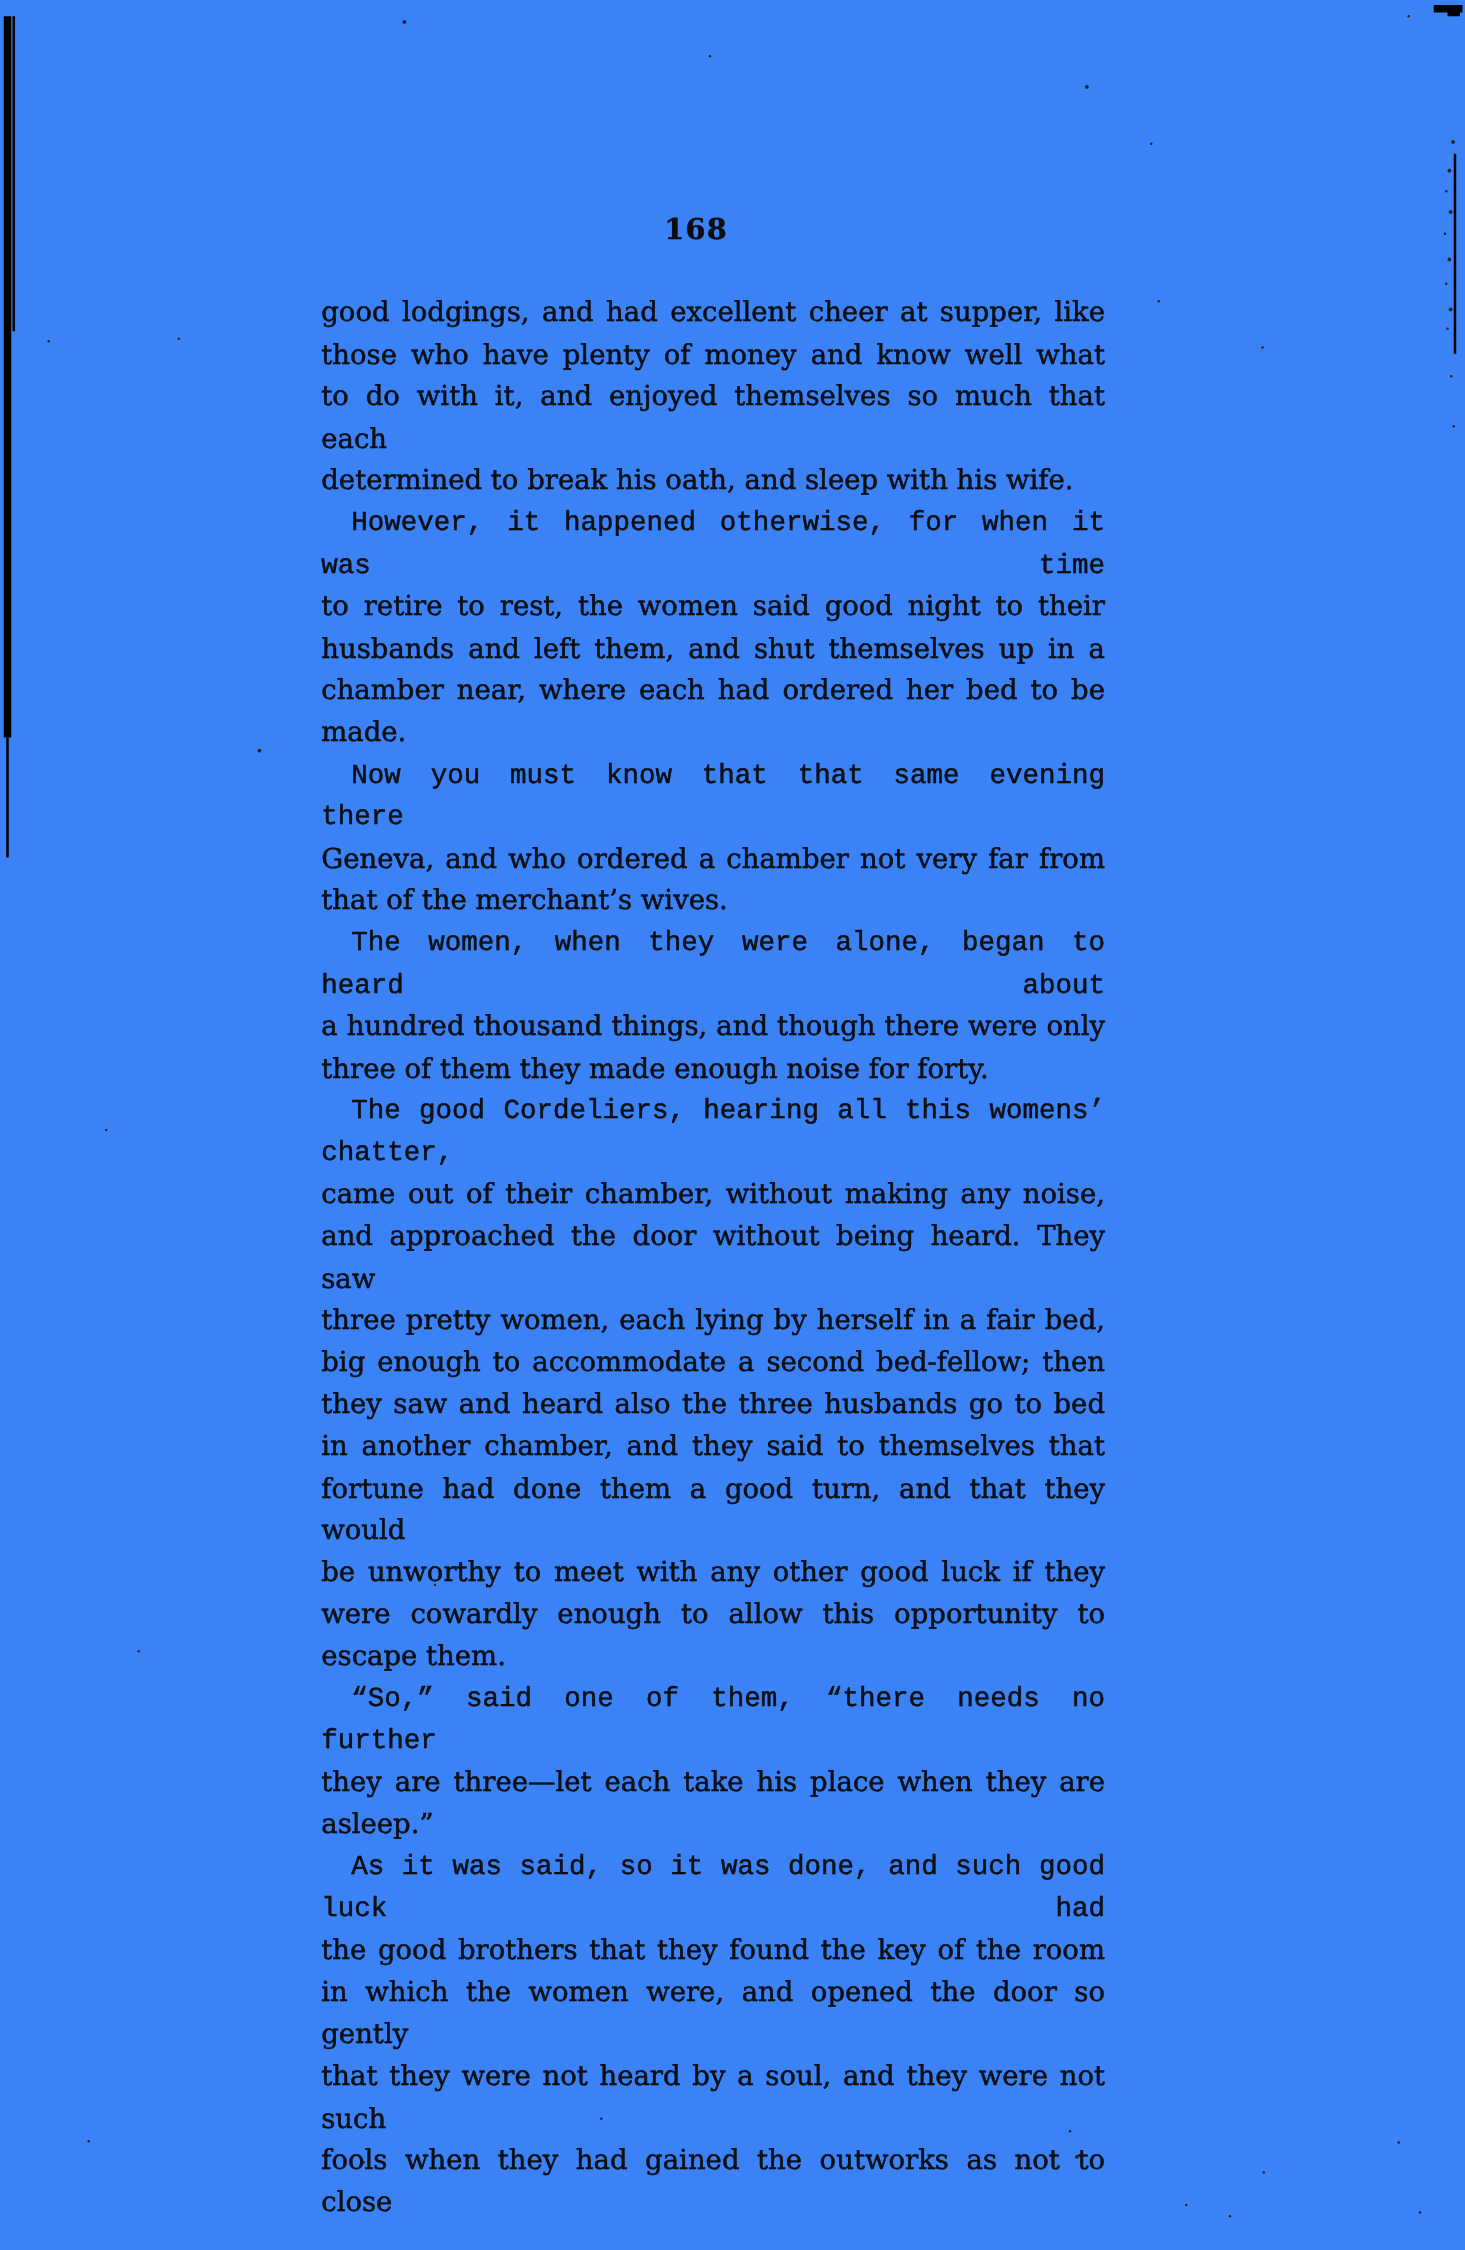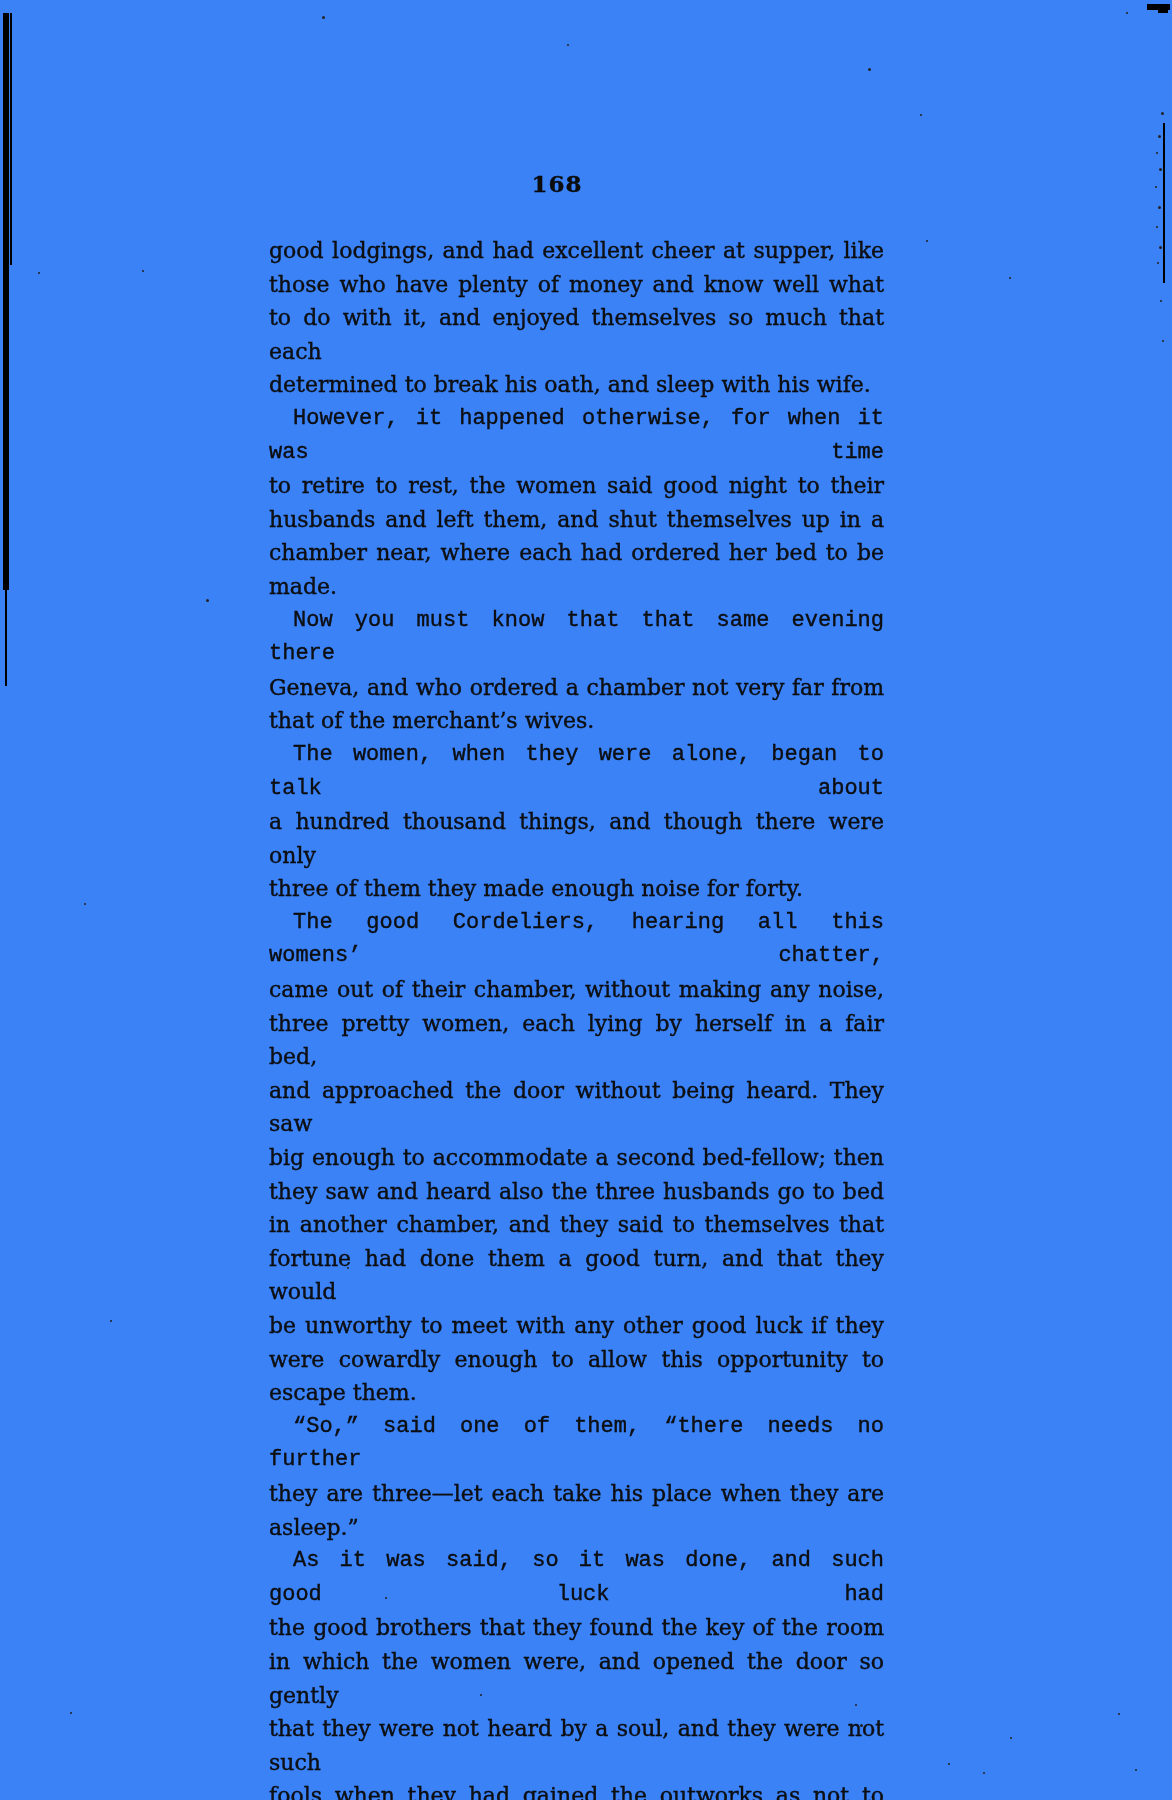--- a/index.html
+++ b/index.html
@@ -34,21 +34,20 @@
     top: 234px;
     width: 627px;
     font-size: 22px;
     line-height: 33.6px;
     -webkit-text-stroke: 0.35px #000;
   }
   .line {
     text-align: justify;
     text-align-last: justify;
     white-space: normal;
-    margin-left: 12px;
   }
   .line.last { text-align-last: left; }
   .line.indent { text-indent: 24px; font-family: Liberation Mono, monospace; }
 
   
   .artifact { position: absolute; background: #000; }
   #binding-line-main { left: 3px; top: 13px; width: 6px; height: 577px; }
   #binding-line-inner { left: 10px; top: 13px; width: 2px; height: 252px; }
   #binding-line-tail { left: 5px; top: 590px; width: 2px; height: 96px; }
   #corner-mark { left: 1147px; top: 4px; width: 23px; height: 6px; }
@@ -68,27 +67,27 @@
       <div class="line">those who have plenty of money and know well what</div>
       <div class="line">to do with it, and enjoyed themselves so much that each</div>
       <div class="line last">determined to break his oath, and sleep with his wife.</div>
       <div class="line indent">However, it happened otherwise, for when it was time</div>
       <div class="line">to retire to rest, the women said good night to their</div>
       <div class="line">husbands and left them, and shut themselves up in a</div>
       <div class="line last">chamber near, where each had ordered her bed to be made.</div>
       <div class="line indent">Now you must know that that same evening there</div>
       <div class="line">Geneva, and who ordered a chamber not very far from</div>
       <div class="line last">that of the merchant’s wives.</div>
-      <div class="line indent">The women, when they were alone, began to talk about</div>
+      <div class="line indent">The women, when they were alone, began to heard about</div>
       <div class="line">a hundred thousand things, and though there were only</div>
       <div class="line last">three of them they made enough noise for forty.</div>
       <div class="line indent">The good Cordeliers, hearing all this womens’ chatter,</div>
       <div class="line">came out of their chamber, without making any noise,</div>
+      <div class="line">and approached the door without being heard.  They saw</div>
       <div class="line">three pretty women, each lying by herself in a fair bed,</div>
-      <div class="line">and approached the door without being heard.  They saw</div>
       <div class="line">big enough to accommodate a second bed-fellow; then</div>
       <div class="line">they saw and heard also the three husbands go to bed</div>
       <div class="line">in another chamber, and they said to themselves that</div>
       <div class="line">fortune had done them a good turn, and that they would</div>
       <div class="line">be unworthy to meet with any other good luck if they</div>
       <div class="line">were cowardly enough to allow this opportunity to</div>
       <div class="line last">escape them.</div>
       <div class="line indent">“So,” said one of them, “there needs no further</div>
       <div class="line">they are three—let each take his place when they are</div>
       <div class="line last">asleep.”</div>

